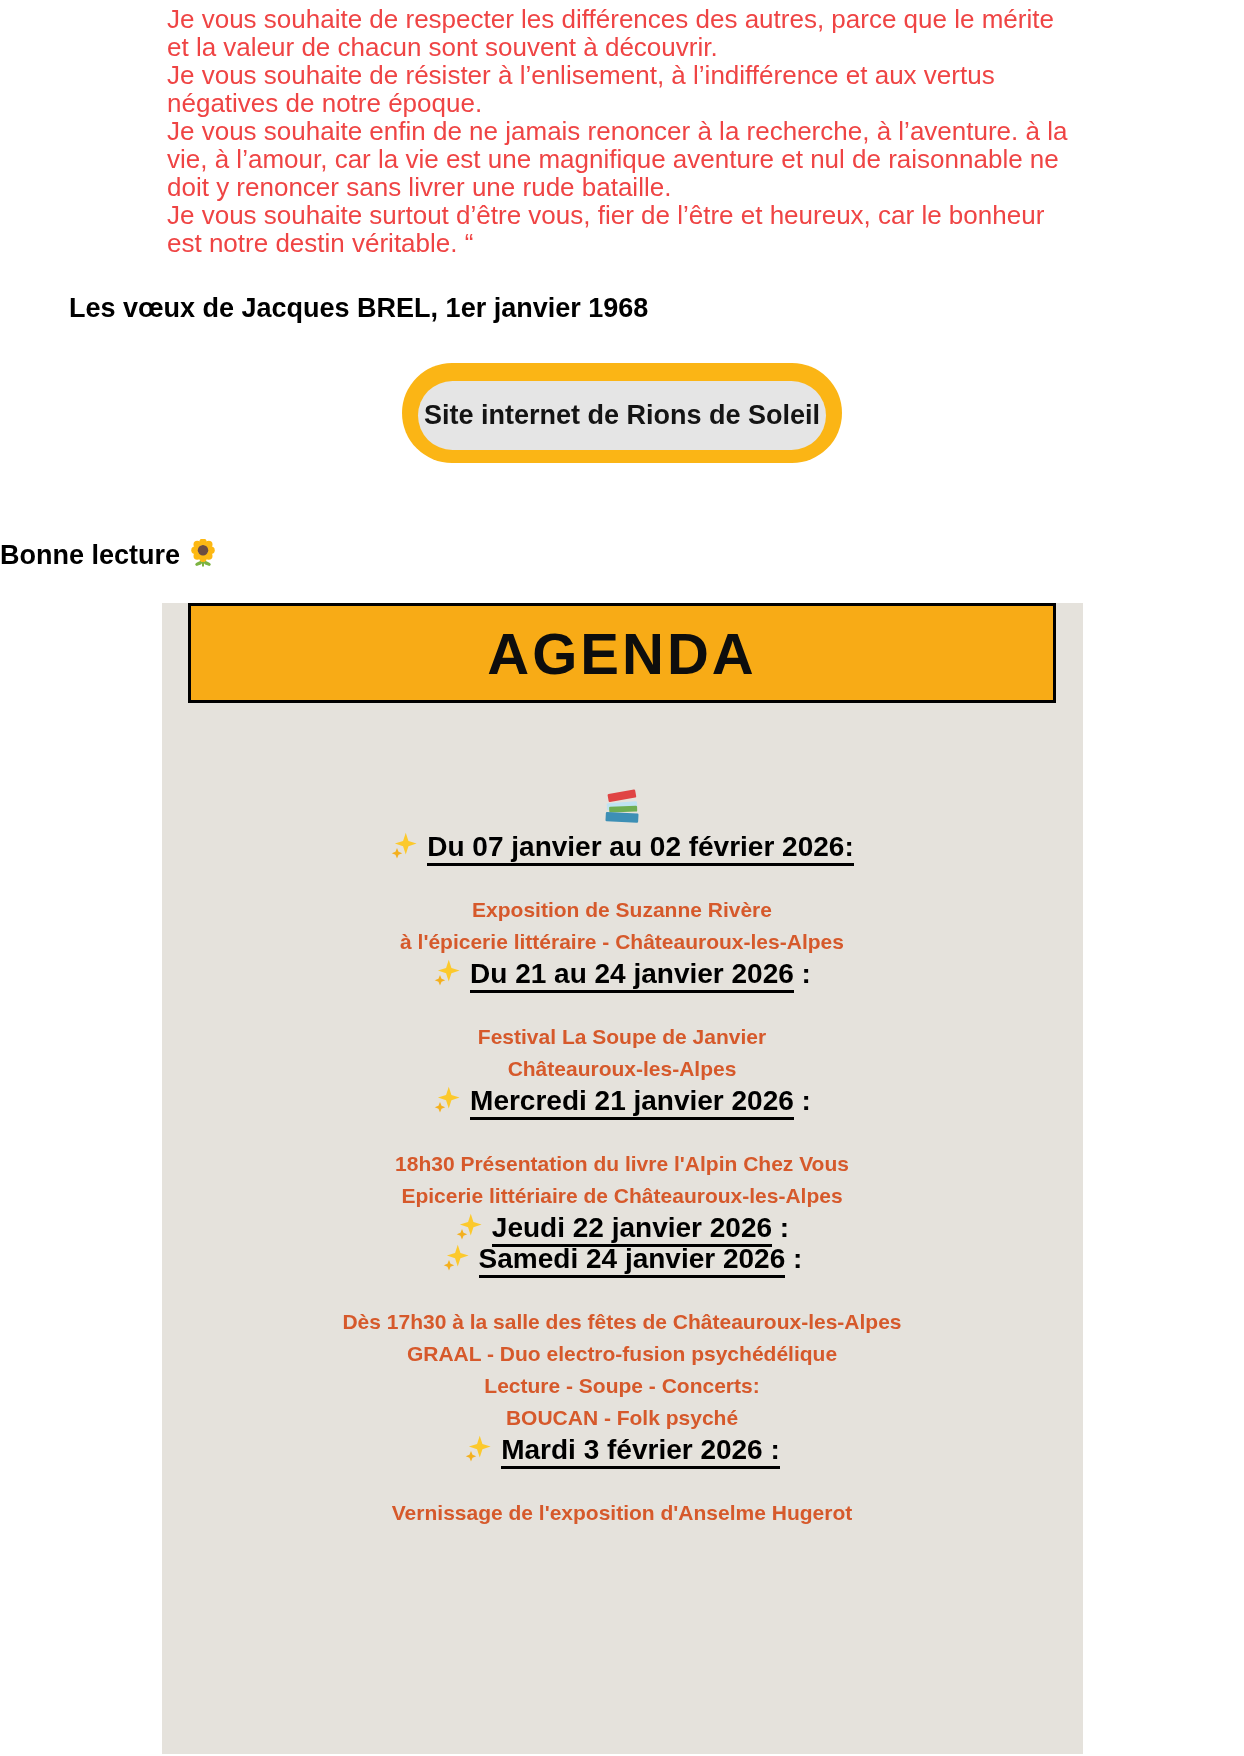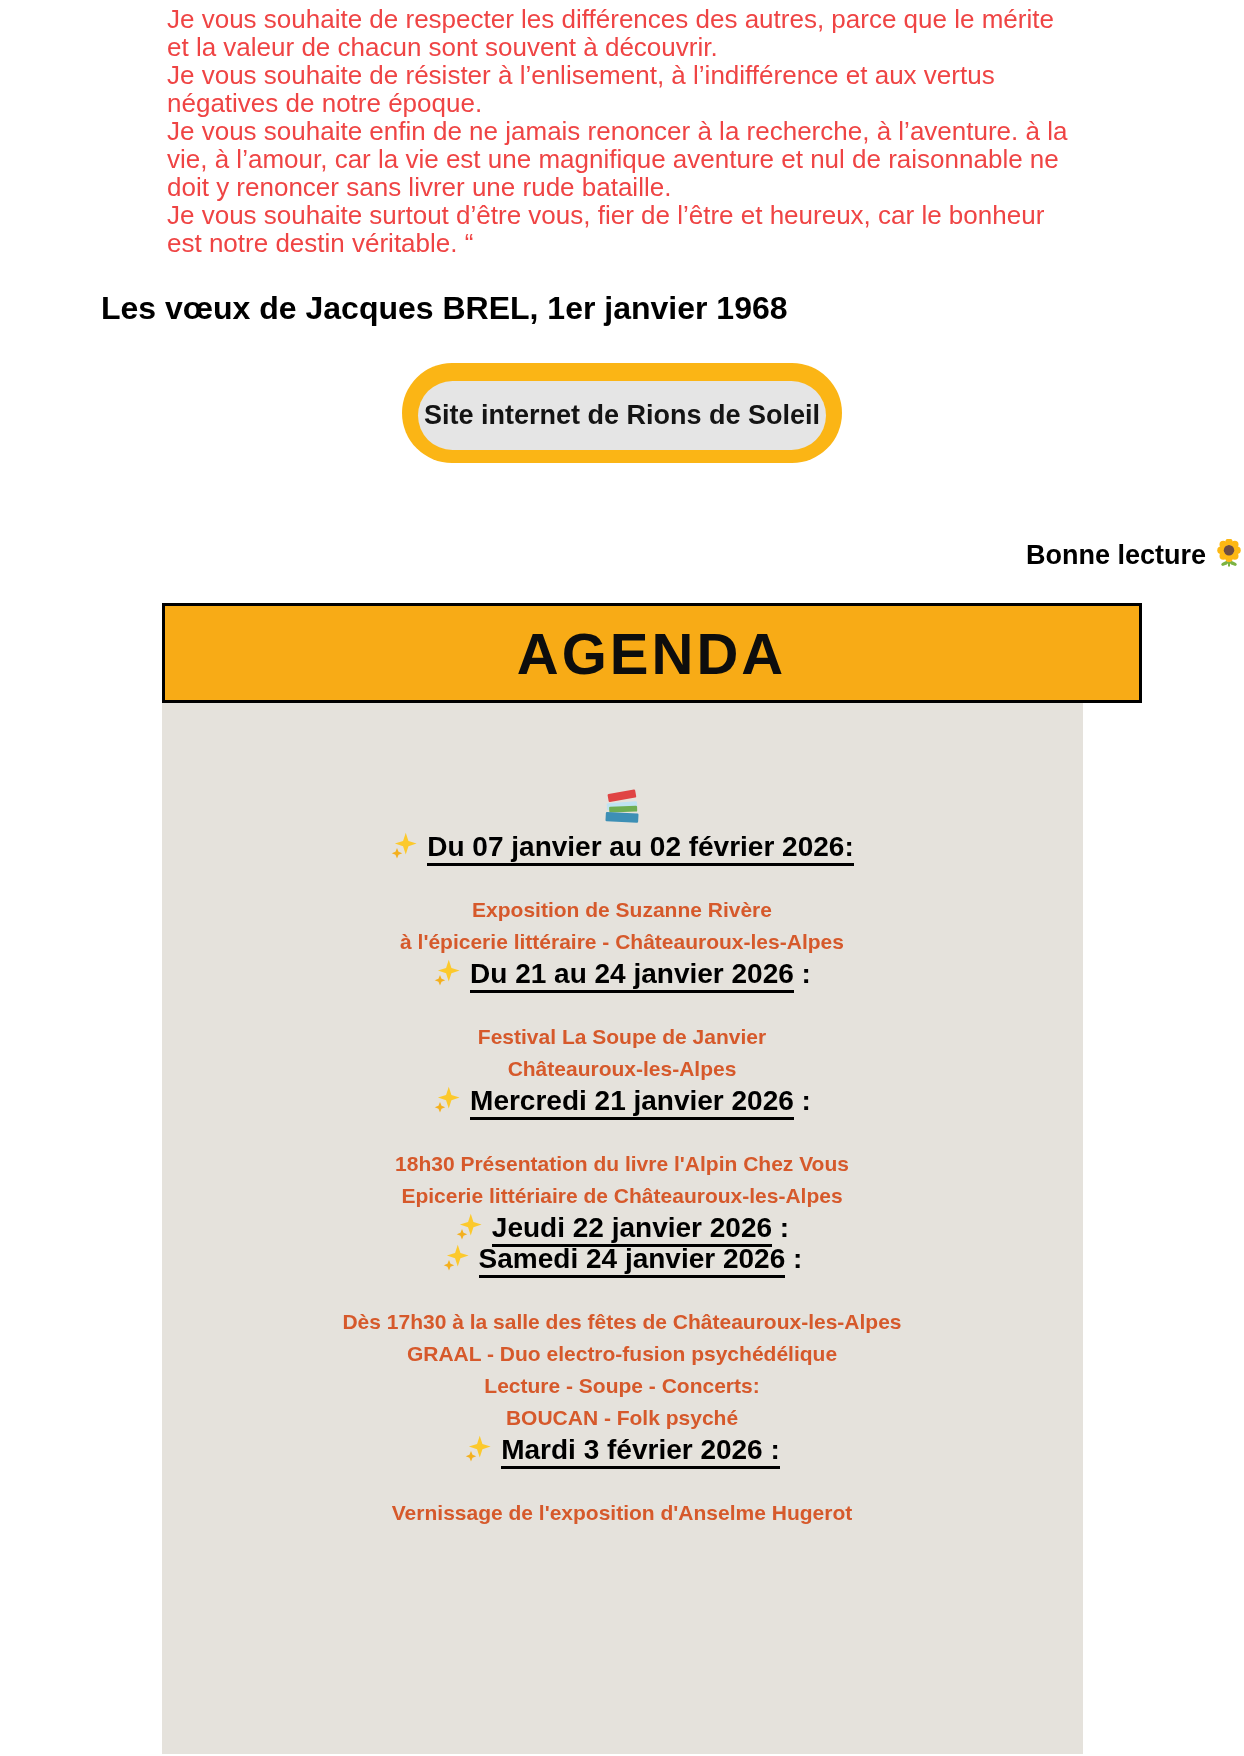--- a/index.html
+++ b/index.html
@@ -10,53 +10,53 @@
     overflow:hidden;
     font-family:"Liberation Sans","DejaVu Sans",sans-serif;
     color:#000;
   }
   
   .intro{padding:5px 0 0 167px;}
   .intro-line{
     font-size:26px;line-height:28px;white-space:nowrap;color:#ef4444;
   }
   .brel-heading{
-    margin:36px 0 0 101px;
-    font-size:32px;font-weight:bold;line-height:30px;white-space:nowrap;
+    margin:36px 0 0 69px;
+    font-size:27px;font-weight:bold;line-height:30px;white-space:nowrap;
   }
   
   .button-wrap{display:flex;justify-content:center;margin-top:40px;}
   .site-button{
     position:relative;width:440px;height:100px;
     background:#fbb515;border-radius:52px;
     cursor:pointer;border:none;display:block;
   }
   .site-button-inner{
     position:absolute;left:16px;right:16px;top:18px;bottom:13px;
     background:#e5e5e5;border-radius:36px;
     display:flex;align-items:center;justify-content:center;
   }
   .site-button-label{
     font-size:27px;font-weight:bold;color:#141414;white-space:nowrap;
   }
   
   .bonne{
-    margin-top:76px;text-align:right;
+    margin-top:76px;text-align:left;
     font-size:27px;font-weight:bold;
   }
   .sunflower{vertical-align:-5px;margin-left:8px;}
   
   .agenda-section{
     width:921px;height:1151px;
     margin:20px auto 0;
     background:#e5e2dc;
     padding-top:0;
   }
   .agenda-banner{
-    width:980px;height:100px;
+    width:868px;height:100px;
     margin:32px auto 0;
     background:#f8ab16;
     border:3px solid #000;
     box-sizing:border-box;
     display:flex;align-items:center;justify-content:center;
   }
   .agenda-title{
     font-size:58px;font-weight:bold;letter-spacing:3px;color:#0d0d0d;
   }
   .books-wrap{margin-top:86px;text-align:center;height:42px;}

